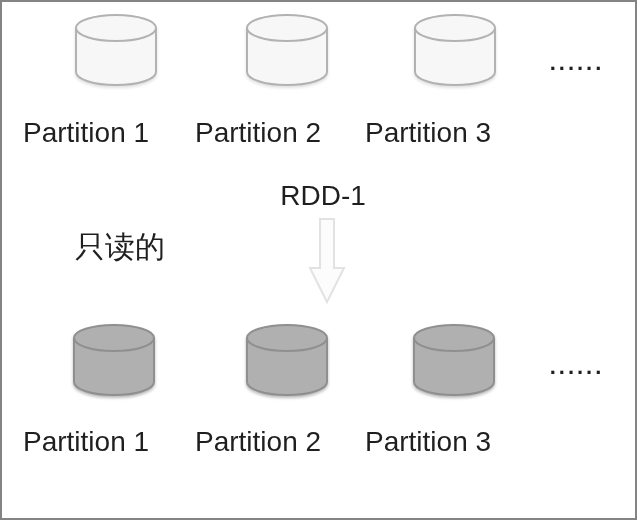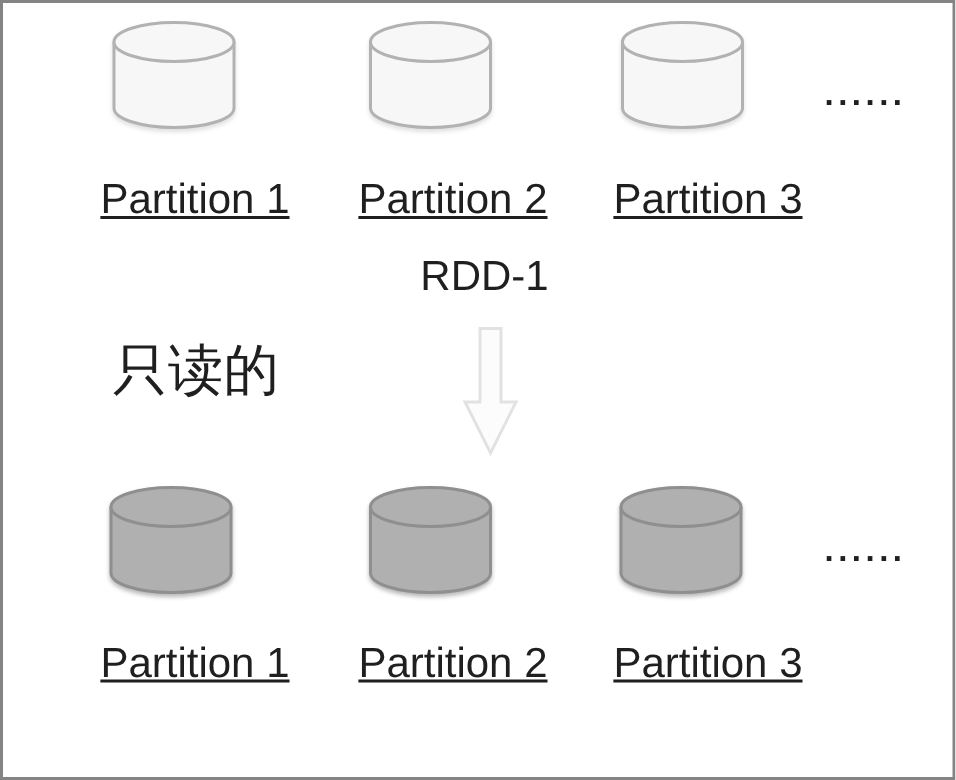--- a/index.html
+++ b/index.html
@@ -15,37 +15,37 @@
     border: 2px solid var(--border, #848484);
     background: var(--background, #ffffff);
     overflow: hidden;
   }
   .abs { position: absolute; }
   .cyl { display: block; }
   .cyl-light { filter: drop-shadow(0 2px 1.5px rgba(0,0,0,0.12)); }
   .cyl-dark  { filter: drop-shadow(0 2px 1.5px rgba(0,0,0,0.28)); }
   .plabel {
     width: 170px;
-    text-align: right;
+    text-align: left;
     font-size: 28px;
     line-height: 34px;
     color: var(--text, #1f1f1f);
     white-space: nowrap;
-    text-decoration: underline;
   }
   .rddlabel {
     width: 170px;
     text-align: center;
     font-size: 28px;
     line-height: 34px;
     color: var(--text, #1f1f1f);
     white-space: nowrap;
+    margin-top: 12px;
   }
   .annotation {
-    font-size: 37px;
+    font-size: 30px;
     line-height: 36px;
     color: var(--text, #1f1f1f);
     white-space: nowrap;
   }
   .ellipsis {
     width: 90px;
     text-align: center;
     font-size: 22px;
     line-height: 30px;
     font-weight: 700;

